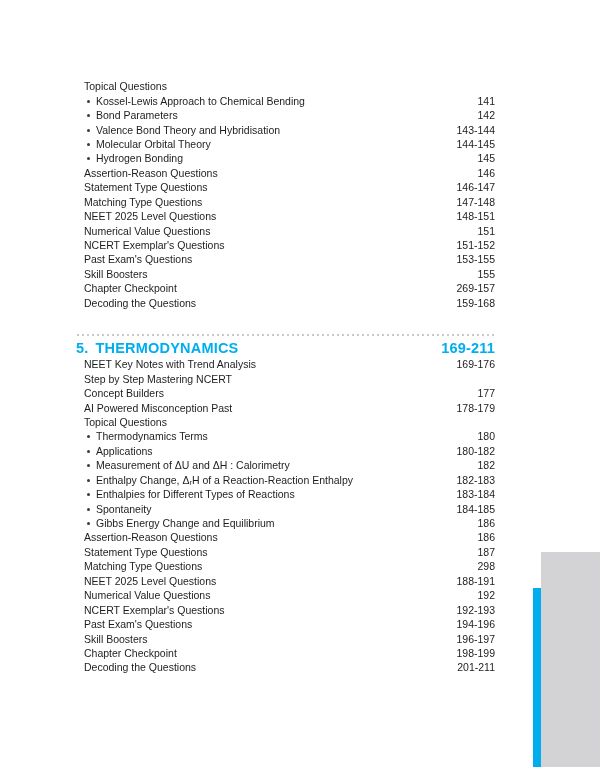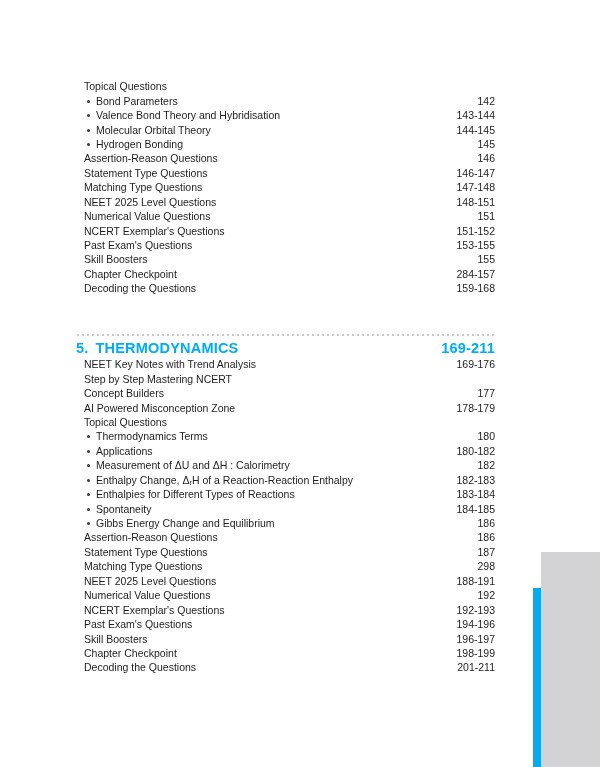--- a/index.html
+++ b/index.html
@@ -43,20 +43,25 @@
 </head>
 <body>
 
 <div class="toc-list" id="list-prev">
   <div class="row">
       <span class="lbl">Topical Questions</span>
       <span class="pg"></span>
     </div>
   <div class="row bullet">
       <span class="dot"></span>
+      <span class="lbl">Kossel-Lewis Approach to Chemical Bending</span>
+      <span class="pg">141</span>
+    </div>
+  <div class="row bullet">
+      <span class="dot"></span>
       <span class="lbl">Bond Parameters</span>
       <span class="pg">142</span>
     </div>
   <div class="row bullet">
       <span class="dot"></span>
       <span class="lbl">Valence Bond Theory and Hybridisation</span>
       <span class="pg">143-144</span>
     </div>
   <div class="row bullet">
       <span class="dot"></span>
@@ -95,21 +100,21 @@
   <div class="row">
       <span class="lbl">Past Exam's Questions</span>
       <span class="pg">153-155</span>
     </div>
   <div class="row">
       <span class="lbl">Skill Boosters</span>
       <span class="pg">155</span>
     </div>
   <div class="row">
       <span class="lbl">Chapter Checkpoint</span>
-      <span class="pg">284-157</span>
+      <span class="pg">269-157</span>
     </div>
   <div class="row bold">
       <span class="lbl">Decoding the Questions</span>
       <span class="pg">159-168</span>
     </div>
 </div>
 
 <div class="divider"></div>
 
 <div class="chapter-head">
@@ -127,21 +132,21 @@
     </div>
   <div class="row bold">
       <span class="lbl">Step by Step Mastering NCERT</span>
       <span class="pg"></span>
     </div>
   <div class="row">
       <span class="lbl">Concept Builders</span>
       <span class="pg">177</span>
     </div>
   <div class="row">
-      <span class="lbl">AI Powered Misconception Zone</span>
+      <span class="lbl">AI Powered Misconception Past</span>
       <span class="pg">178-179</span>
     </div>
   <div class="row">
       <span class="lbl">Topical Questions</span>
       <span class="pg"></span>
     </div>
   <div class="row bullet">
       <span class="dot"></span>
       <span class="lbl">Thermodynamics Terms</span>
       <span class="pg">180</span>

